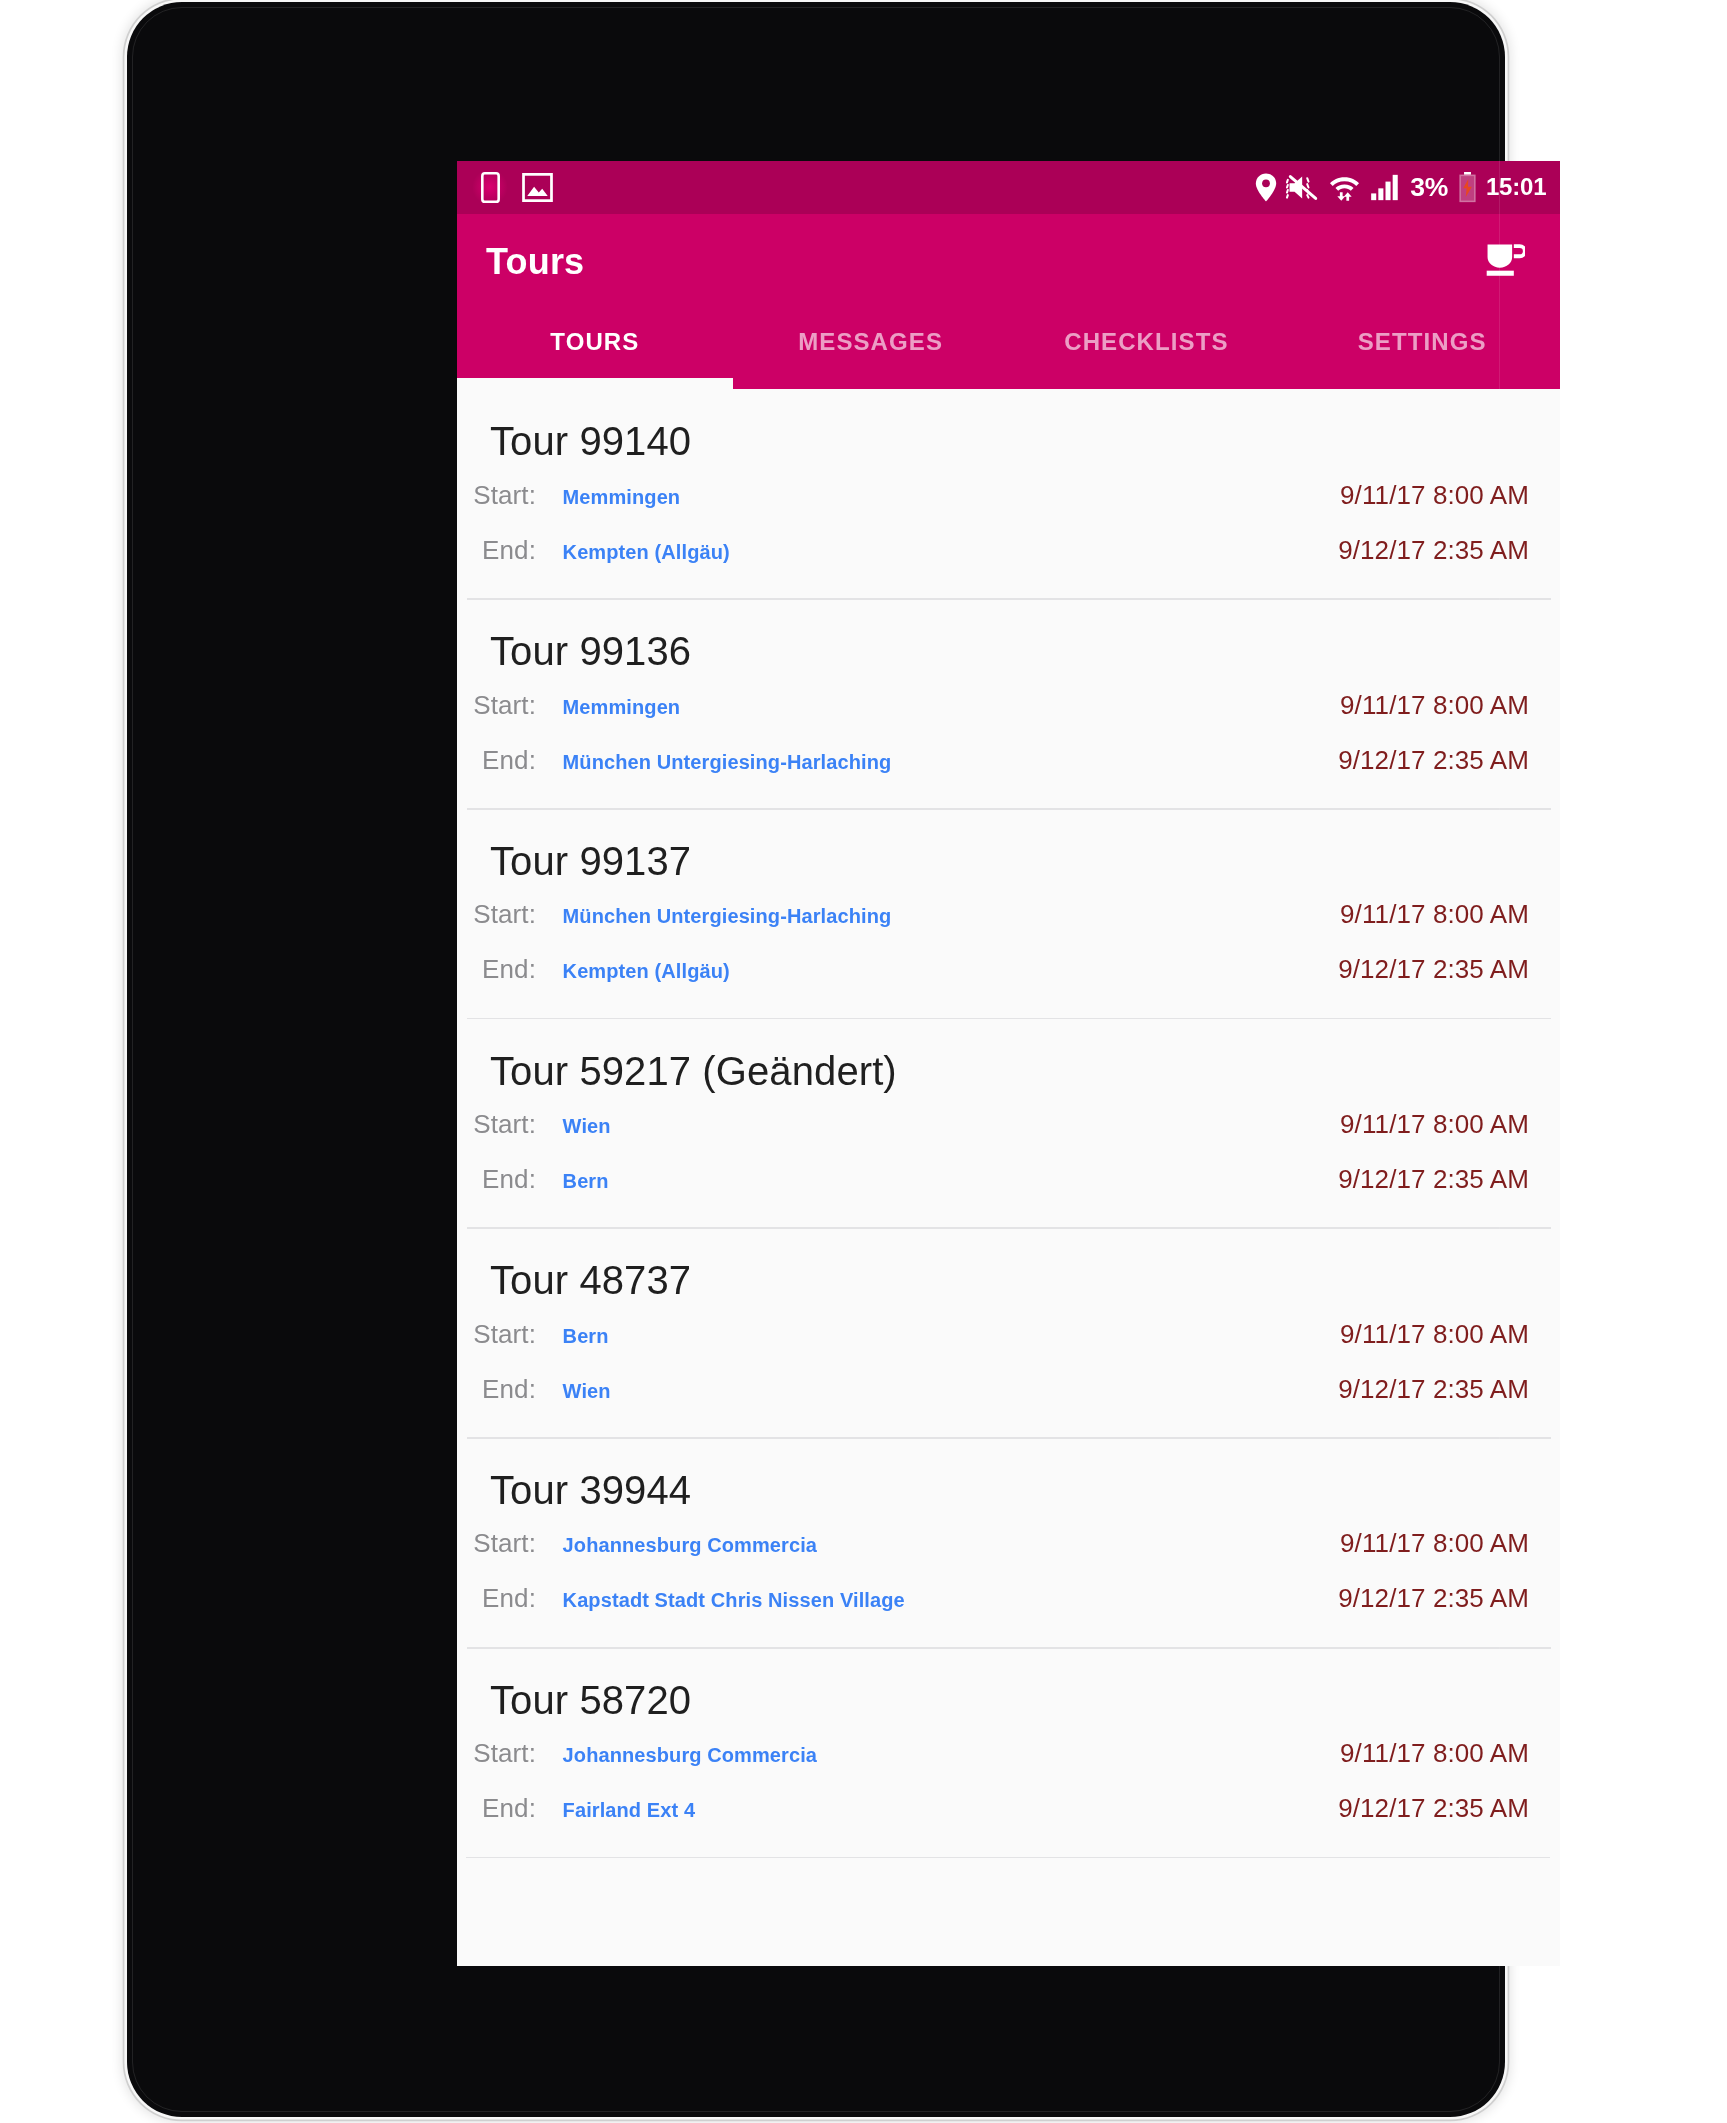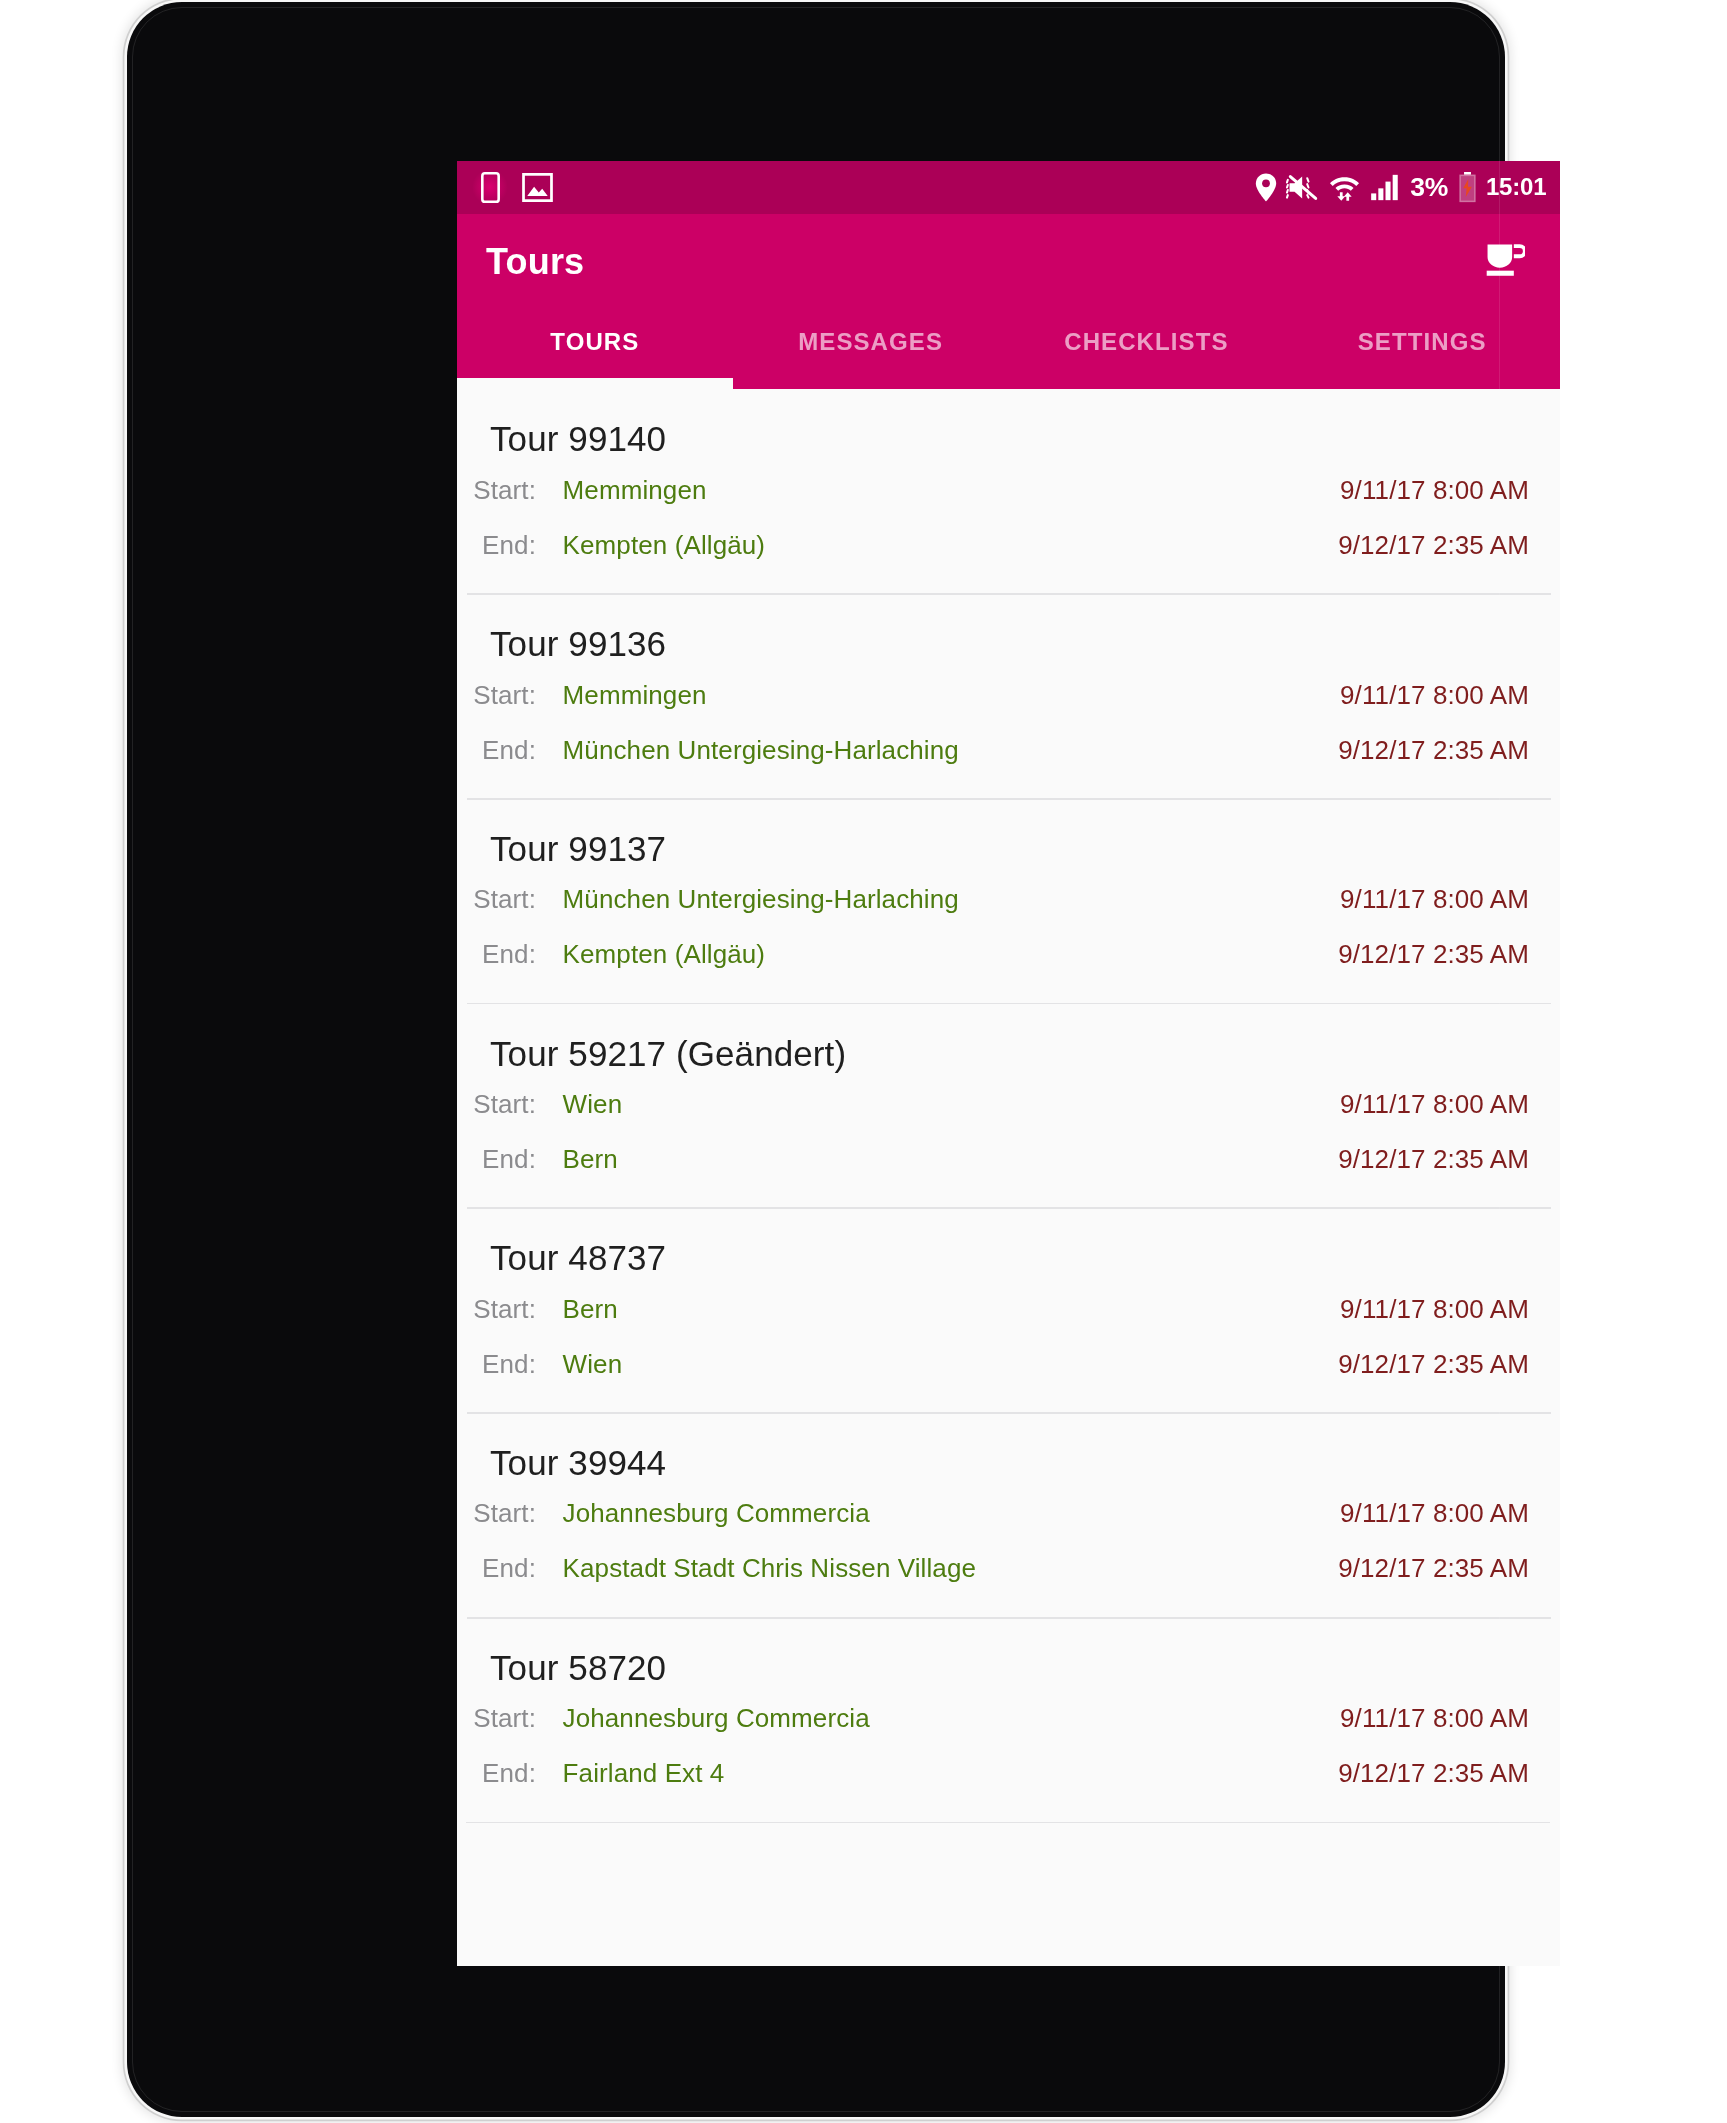--- a/index.html
+++ b/index.html
@@ -165,44 +165,45 @@
   }
   #tour-list::after {
     content: "";
     display: block;
     position: relative;
     margin: 0 10.3px 0 8.6px;
     height: 1.7px;
     background: #e3e3e5;
   }
   .tour-title {
-    font-size: 35px;
+    font-size: 40px;
     color: #1f1f1f;
     padding: 10.3px 0 3.4px 33px;
     letter-spacing: 0.1px;
   }
   .tour-row {
     display: flex;
     align-items: baseline;
     padding: 12px 31px 12px 0;
     gap: 12px;
   }
   .tour-row-label {
     width: 79px;
     flex: 0 0 79px;
     text-align: right;
     font-size: 26px;
     color: #8b8b8e;
     letter-spacing: 0.1px;
   }
   .tour-row-value {
     margin-left: 14.6px;
-    font-size: 26px;
-    color: #4d7c0f;
+    font-size: 20px;
+    color: #3b82f6;
     letter-spacing: 0.1px;
+    font-weight: bold;
   }
   .tour-row-time {
     margin-left: auto;
     font-size: 26px;
     color: #7f1d1d;
     white-space: nowrap;
     letter-spacing: 0.1px;
   }
 </style>
 </head>

